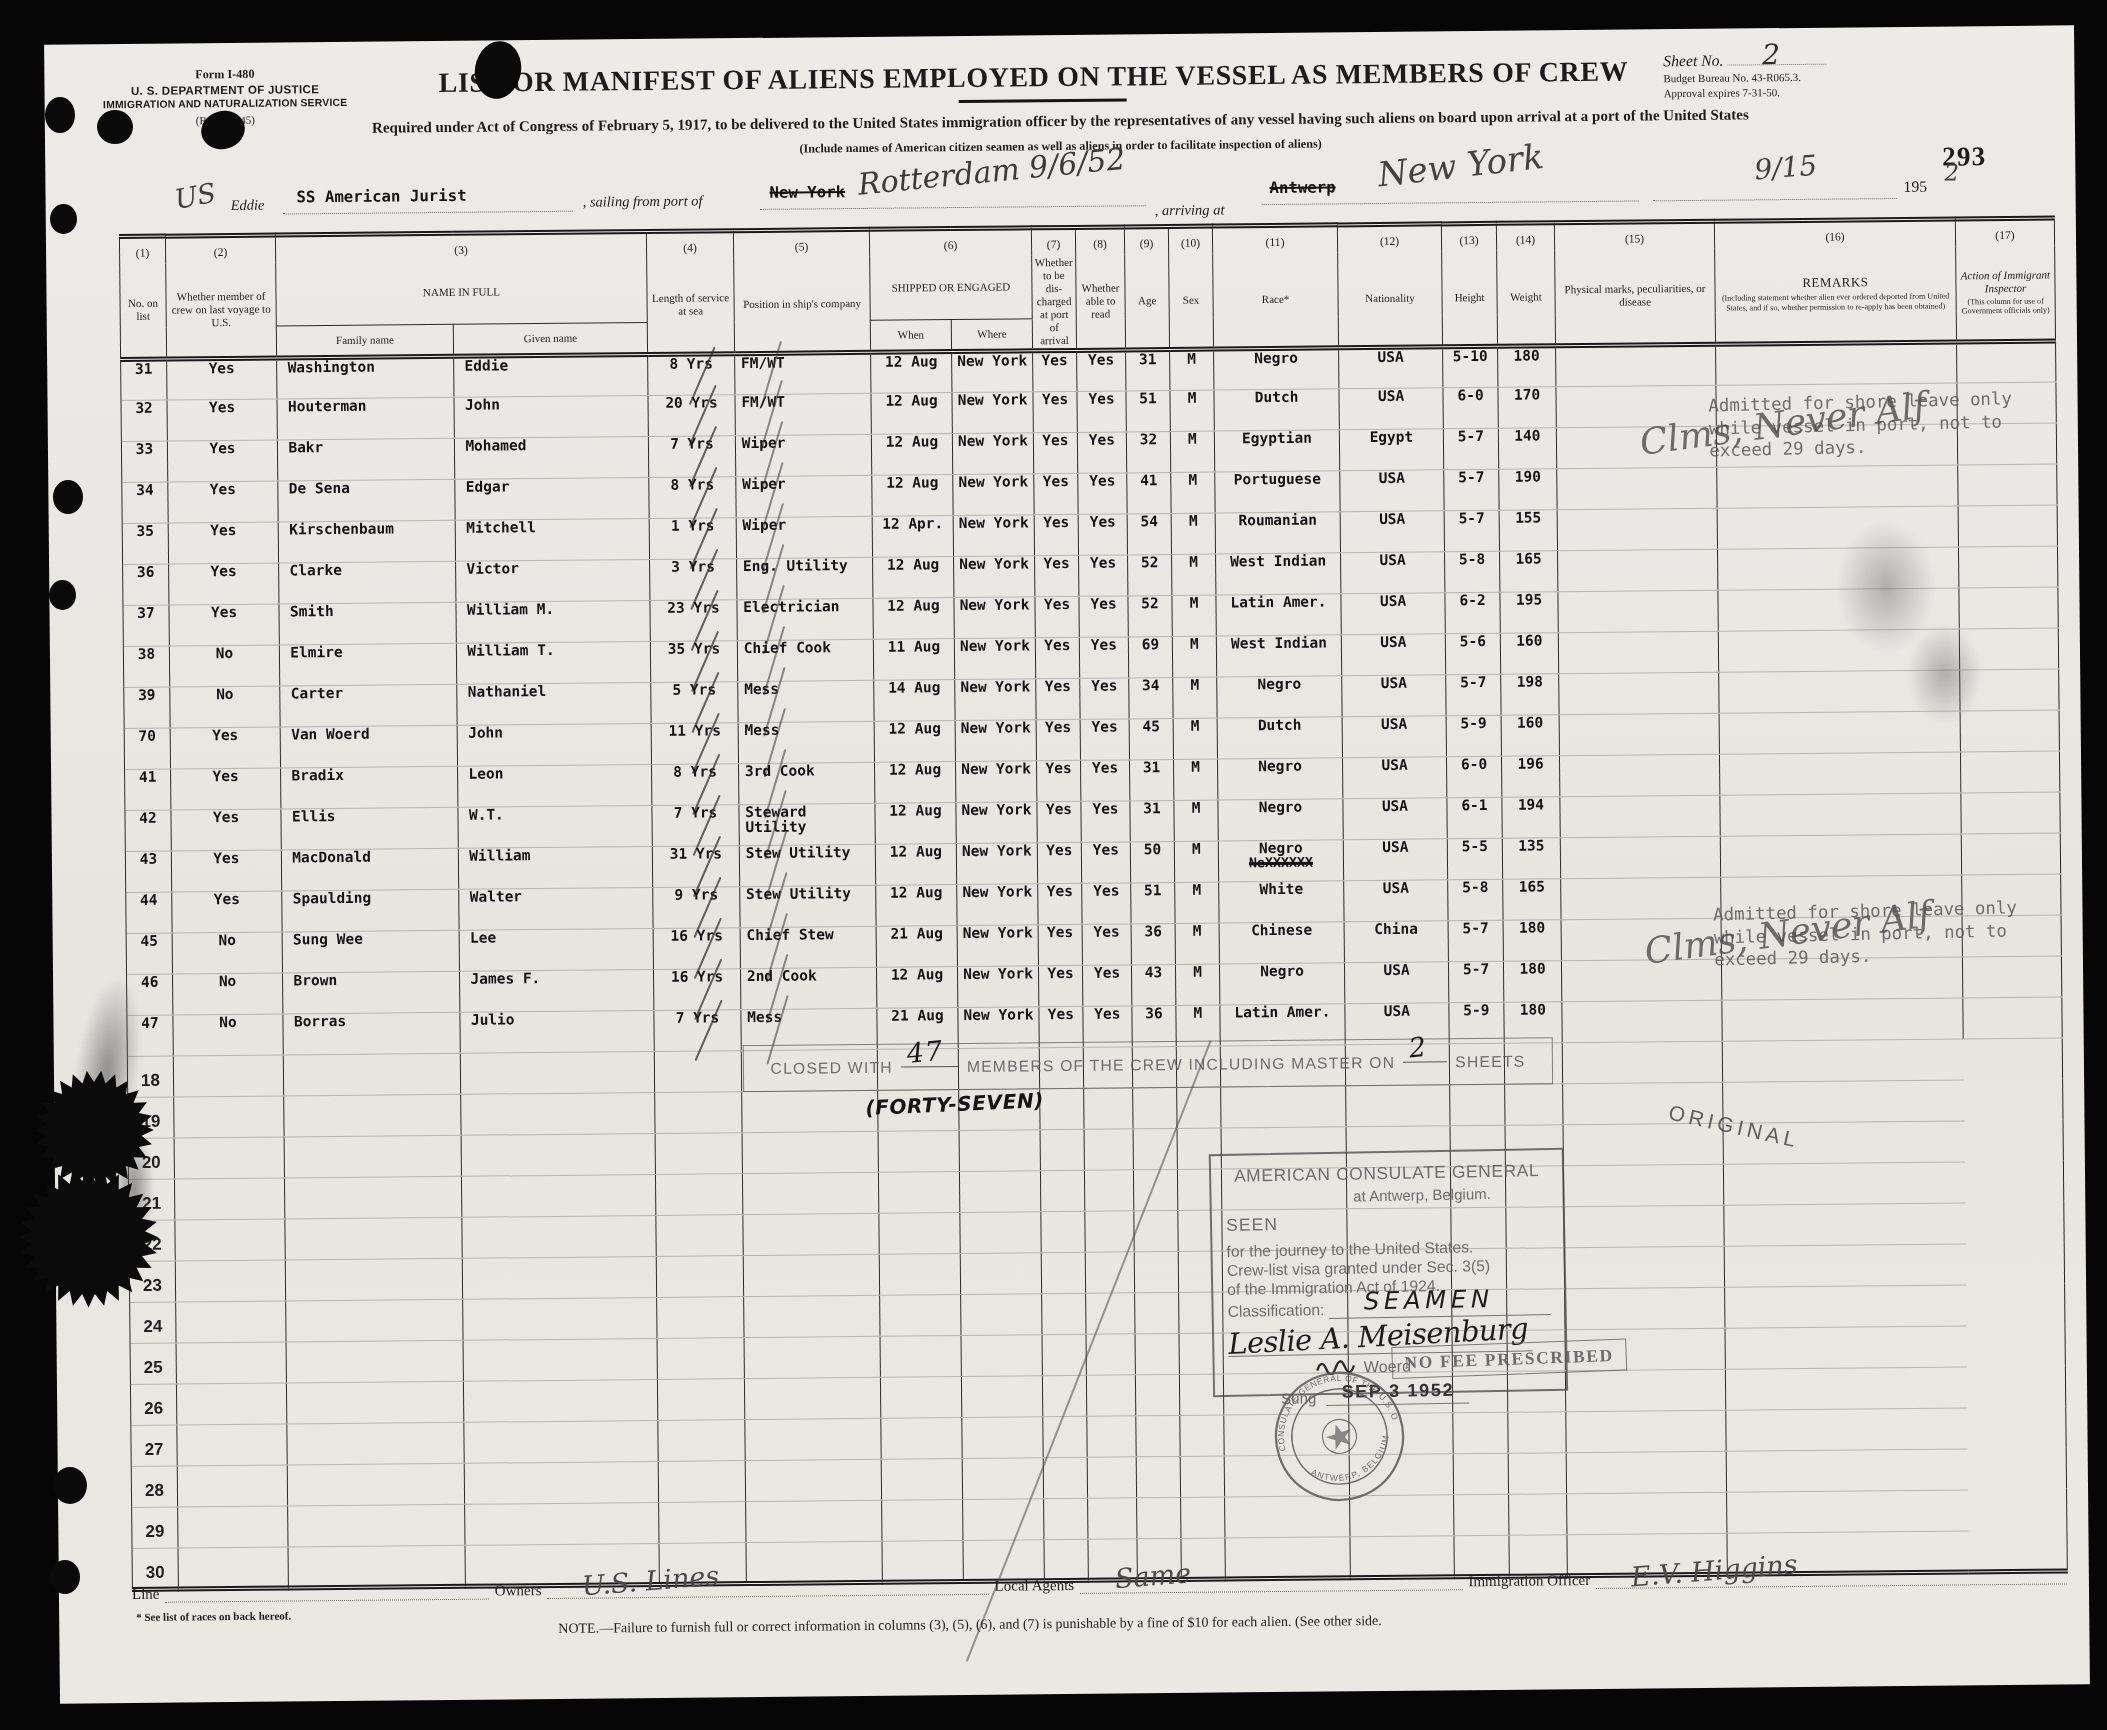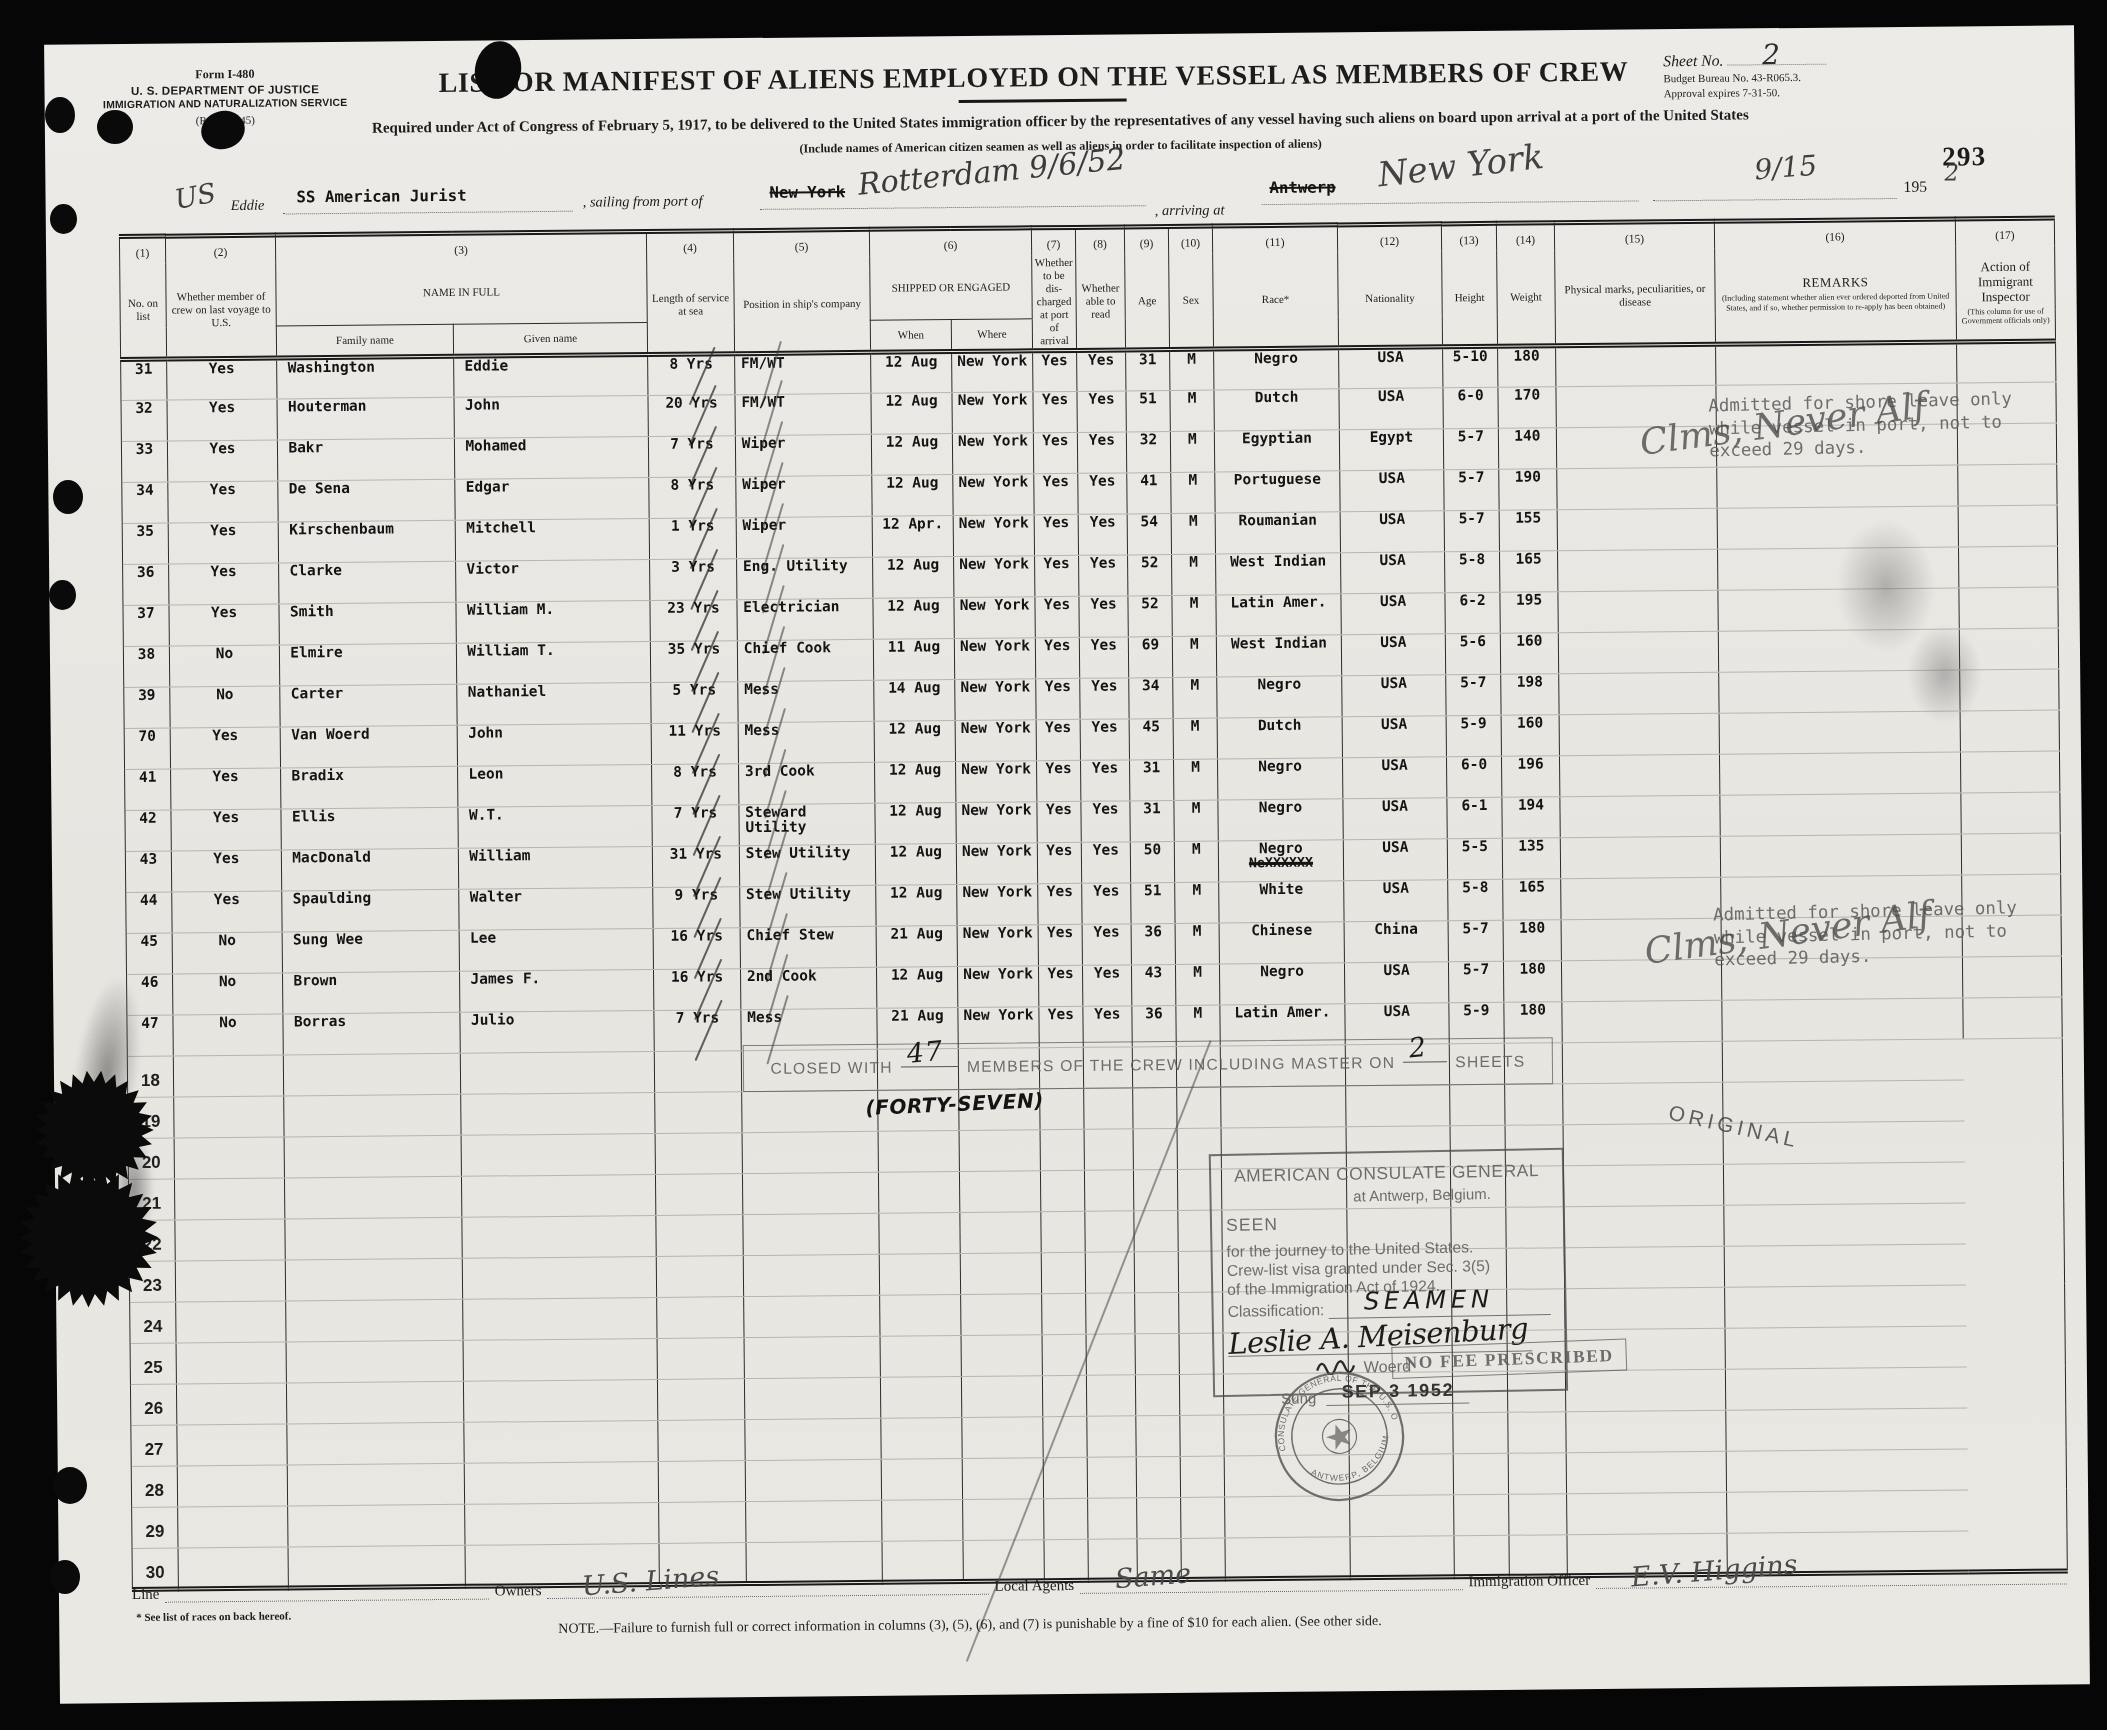--- a/index.html
+++ b/index.html
@@ -49,21 +49,21 @@
   .manifest{position:absolute;left:73px;top:190px;width:1935px;border-collapse:collapse;table-layout:fixed;
             border:1.7px solid #262626;border-top:5.2px double #1a1a1a;border-bottom:5.2px double #1a1a1a;}
   .manifest th,.manifest td{border-left:1.7px solid #2c2c2c;padding:0;overflow:visible;}
   .manifest th{font-family:"Liberation Serif",serif;font-weight:normal;text-align:center;vertical-align:middle;}
   .colnums th{font-size:11.6px;height:21px;border-bottom:none;padding-top:3.5px;}
   .labels th{font-size:11px;line-height:1.18;height:60px;padding:1.2px 2.3px;}
   .sublabels th{font-size:11px;height:28px;}
   .grp{border-bottom:1.7px solid #2c2c2c !important;}
   .rh-main{font-size:12.8px;letter-spacing:0.6px;}
   .rh-sub{font-size:8.1px;line-height:1.15;margin-top:2.3px;}
-  .rh-main2{font-size:13px;}
+  .rh-main2{font-size:11px;font-style:italic;}
 
   .manifest tbody tr{height:41px;}
   .manifest tbody tr td{border-bottom:0.6px solid rgba(125,122,112,.45);vertical-align:top;}
   .manifest tbody tr:first-child td{border-top:5.2px double #1a1a1a;}
   .cell{font-size:14.5px;padding-top:8.1px;text-align:center;position:relative;line-height:1.05;}
   .cell.l{text-align:left;padding-left:10.4px;}
   .race-struck{text-decoration:line-through;text-decoration-thickness:2.9px;font-size:13.3px;}
   .race-struck:empty{display:none;}
   .printed-no{font-family:"Liberation Sans",sans-serif;font-weight:bold;font-size:17px;color:#1f1f1f;
               display:block;padding:14px 0 0 0;text-align:center;}

